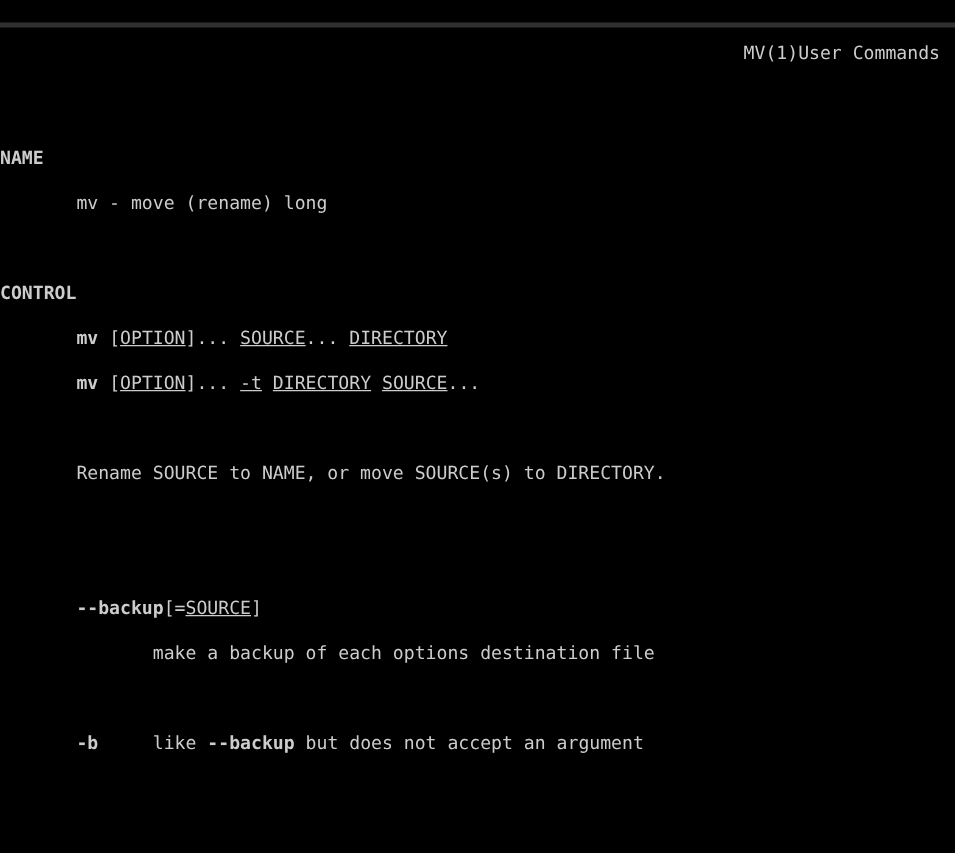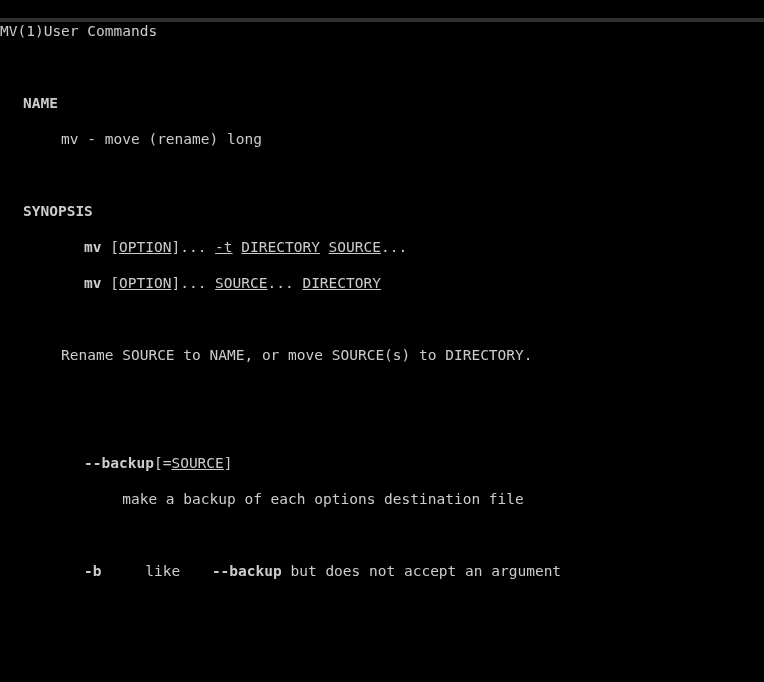--- a/index.html
+++ b/index.html
@@ -11,41 +11,41 @@
     font-size: 14.5px;
     line-height: 18px;
     width: 764px;
     height: 682px;
     overflow: hidden;
   }
   .screen {
     white-space: pre;
     padding: 0;
   }
-  .b { font-weight: bold; margin-left: 23px; }
+  .b { font-weight: bold; }
   .u { text-decoration: underline; }
   .header-row {
     display: flex;
-    justify-content: flex-start;
-    padding: 0;
+    justify-content: flex-end;
+    padding: 12px;
     border-top: 4px solid #303030;
   }
 </style>
 </head>
 <body>
 
 <div class="screen">
 <div class="header-row"><span>MV(1)</span><span>User Commands</span>     </div>
 <div> </div>
 <div class="b">NAME</div>
 <div>       mv - move (rename) long</div>
 <div> </div>
-<div class="b">SYNOPSIS</div>
+<div class="b">CONTROL</div>
+<div>       <span class="b">mv</span> [<span class="u">OPTION</span><span>]... </span><span class="u">SOURCE</span><span>... </span><span class="u">DIRECTORY</span></div>
 <div>       <span class="b">mv</span> [<span class="u">OPTION</span><span>]... </span><span class="u">-t</span> <span class="u">DIRECTORY</span> <span class="u">SOURCE</span><span>...</span></div>
-<div>       <span class="b">mv</span> [<span class="u">OPTION</span><span>]... </span><span class="u">SOURCE</span><span>... </span><span class="u">DIRECTORY</span></div>
 <div> </div>
 <div>       Rename SOURCE to NAME, or move SOURCE(s) to DIRECTORY.</div>
 <div> </div>
 <div> </div>
 <div>       <span class="b">--backup</span><span>[=</span><span class="u">SOURCE</span><span>]</span></div>
 <div>              make a backup of each options destination file</div>
 <div> </div>
 <div>       <span class="b">-b</span><span>     like </span><span class="b">--backup</span><span> but does not accept an argument</span></div>
 
 

